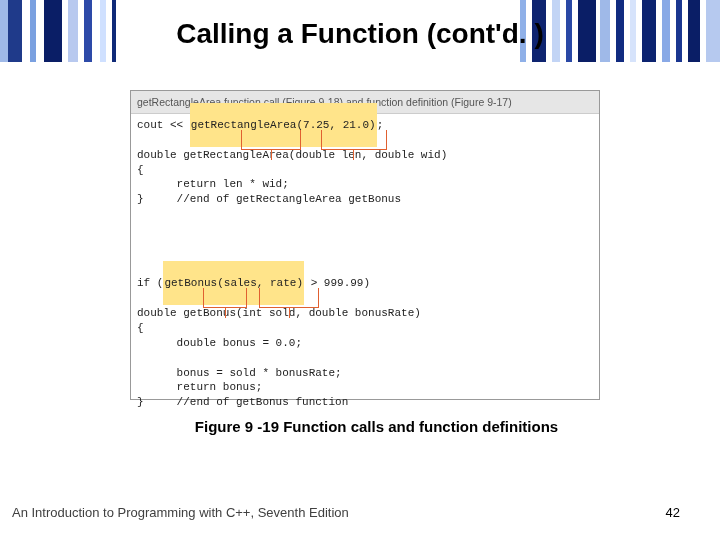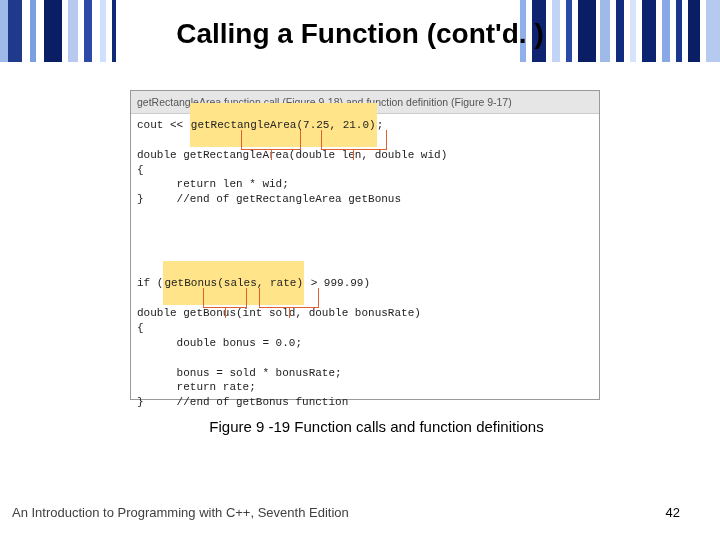--- a/index.html
+++ b/index.html
@@ -29,21 +29,21 @@
     font-family: "Courier New", monospace;
     font-size: 11px;
     color: #222;
     line-height: 1.35;
     white-space: pre;
     position: relative;
   }
   .hl { background: #ffe48a; padding: 16px 1px; }
   .caption {
     position: absolute; top: 418px; left: 0; width: 720px; text-align: center;
-    font-size: 15px; font-weight: normal; color: #000; padding-left: 33px;
+    font-size: 15px; font-weight: bold; color: #000; padding-left: 33px;
   }
   .footer-left {
     position: absolute; bottom: 20px; left: 12px; font-size: 13px; color: #404040;
   }
   .footer-right {
     position: absolute; bottom: 20px; right: 36px; font-size: 13px; color: #000;
   }
   .connector { position: absolute; border: 1px solid #e06030; border-top: none; }
   .conn-v { position: absolute; width: 0; border-left: 1px solid #e06030; }
 </style>
@@ -91,21 +91,21 @@
 <div class="conn-v" style="left:222px; top:36px; height:10px;"></div>
 </div>
 
   <div class="codeblock"><span>if (</span><span class="hl">getBonus(sales, rate)</span><span> &gt; 999.99)</span>
 
 <span>double getBonus(int sold, double bonusRate)</span>
 <span>{</span>
 <span>      double bonus = 0.0;</span>
 <span></span>
 <span>      bonus = sold * bonusRate;</span>
-<span>      return rate;</span>
+<span>      return bonus;</span>
 <span>}     //end of getBonus function</span>
 <div class="connector" style="left:72px; top:16px; width:44px; height:20px;"></div>
 <div class="conn-v" style="left:94px; top:36px; height:10px;"></div>
 <div class="connector" style="left:128px; top:16px; width:60px; height:20px;"></div>
 <div class="conn-v" style="left:158px; top:36px; height:10px;"></div>
 </div>
 </div>
 
 <div class="caption">Figure 9 -19 Function calls and function definitions</div>
 <div class="footer-left">An Introduction to Programming with C++, Seventh Edition</div>

